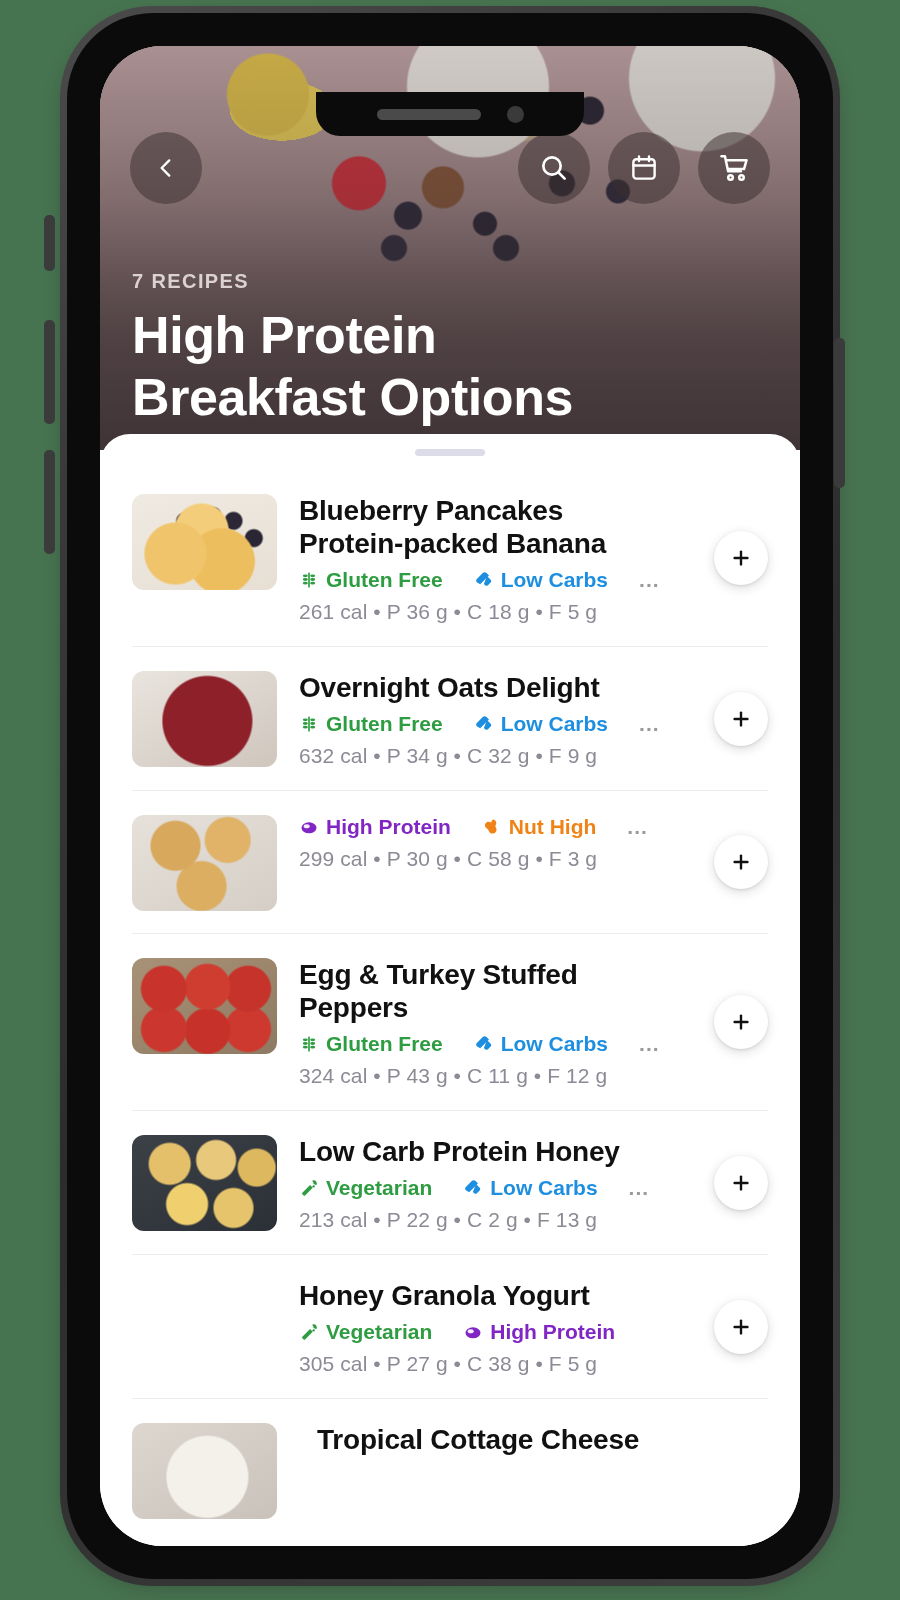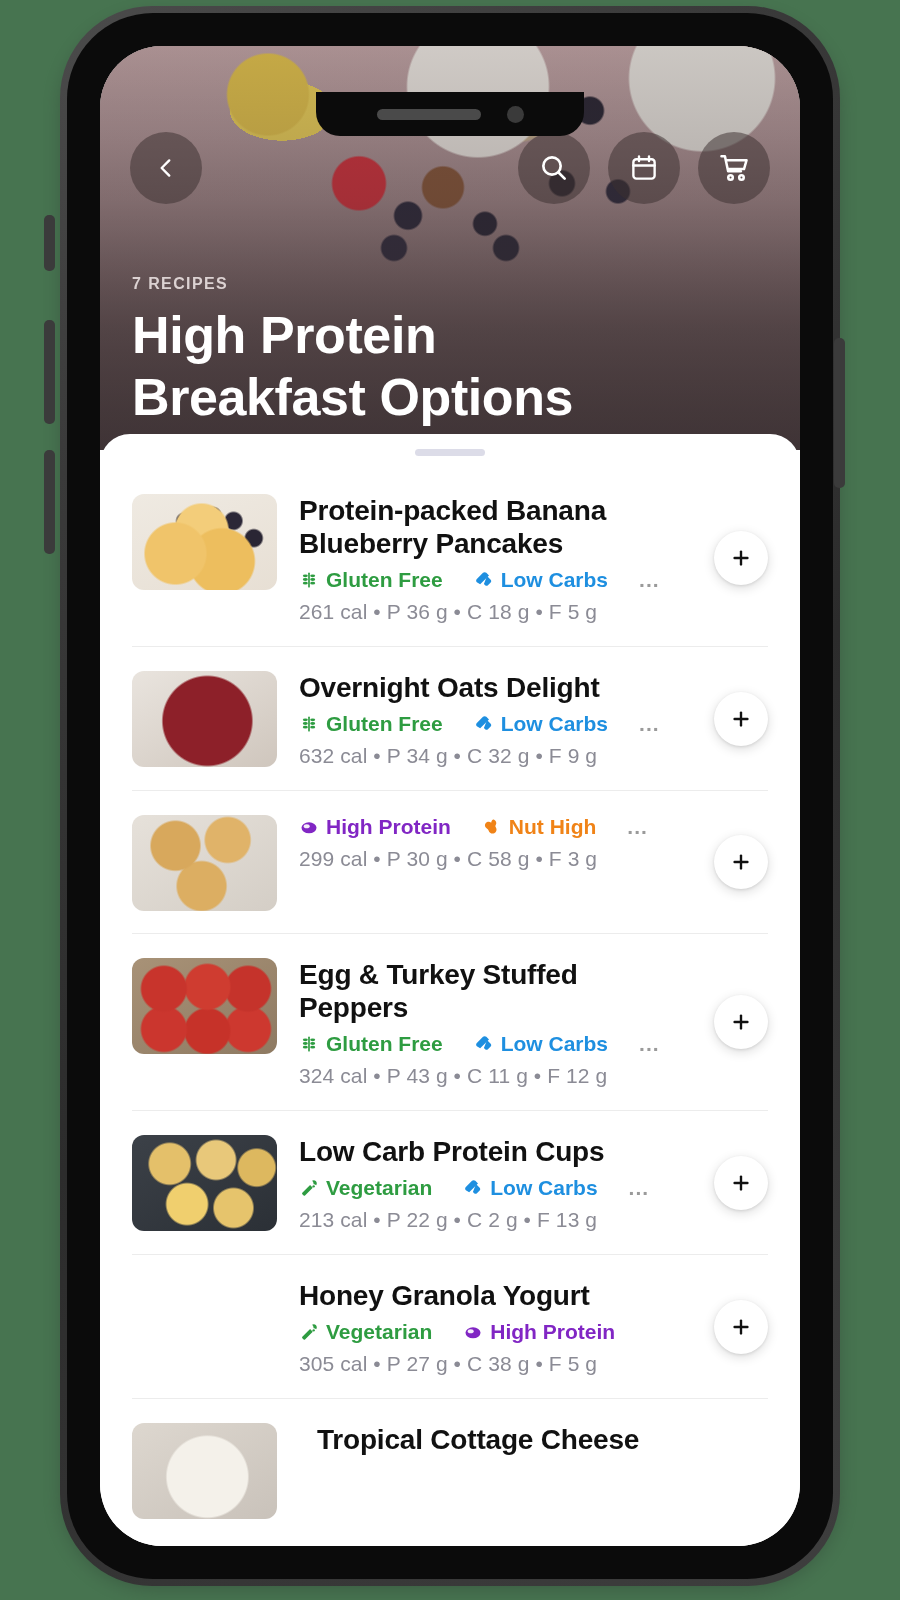--- a/index.html
+++ b/index.html
@@ -153,21 +153,21 @@
   .circle-btn svg { display: block; }
 
   .hero-text {
     position: absolute;
     left: 32px;
     bottom: 22px;
     z-index: 10;
   }
   .eyebrow {
     color: #dcd2d2;
-    font-size: 16px;
+    font-size: 20px;
     font-weight: 700;
     letter-spacing: 1.4px;
     margin-bottom: 12px;
   }
   .hero-title {
     color: #ffffff;
     font-size: 52px;
     line-height: 1.18;
     font-weight: 700;
     letter-spacing: -.4px;
@@ -400,22 +400,22 @@
 
       <div class="grabber-wrap">
         <div class="grabber"></div>
       </div>
 
       <div class="list" id="recipe-list">
           <div class="row">
     <div class="thumb t1"></div>
     <div class="row-body">
       <div class="recipe-title">
+        <div>Blueberry Pancakes</div>
         <div>Protein-packed Banana</div>
-        <div>Blueberry Pancakes</div>
       </div>
       <div class="tags">
                 <span class="tag" style="color:#2e9c41">
        <span>
                     <svg width="20" height="20" viewBox="0 0 24 24" fill="#2e9c41">
                       <rect x="11" y="3" width="2" height="18" rx="1"></rect>
         <ellipse cx="7.6" cy="7" rx="3" ry="1.7"></ellipse>
                       <ellipse cx="16.4" cy="7" rx="3" ry="1.7"></ellipse>
         <ellipse cx="7.6" cy="11.4" rx="3" ry="1.7"></ellipse>
                       <ellipse cx="16.4" cy="11.4" rx="3" ry="1.7"></ellipse>
@@ -566,21 +566,21 @@
   <line x1="12" y1="5" x2="12" y2="19"></line>
   <line x1="5" y1="12" x2="19" y2="12"></line>
                 </svg>
               </span>
        </button>
           </div>
           <div class="row">
     <div class="thumb t5"></div>
     <div class="row-body">
       <div class="recipe-title">
-        <div>Low Carb Protein Cups</div>
+        <div>Low Carb Protein Honey</div>
 
       </div>
       <div class="tags">
                 <span class="tag" style="color:#2e9c41">
        <span>
                     <svg width="20" height="20" viewBox="0 0 24 24" fill="#2e9c41">
                       <path d="M4 20.4c-.5-.5-.5-1.1 0-1.6l9.3-9.3 3.2 3.2-9.3 9.3c-.5.5-1.1.5-1.6 0z" transform="translate(0,-1)"></path>
         <path d="M15.6 3.4c1.6-1 3.6-.8 4.8.5 1.2 1.3 1.3 3.3.2 4.8-1.3-1.1-2.1-1.4-3.2-1.2.2-1.4-.3-2.7-1.8-4.1z"></path>
         <circle cx="17.6" cy="10" r="1.4"></circle>
                     </svg>

